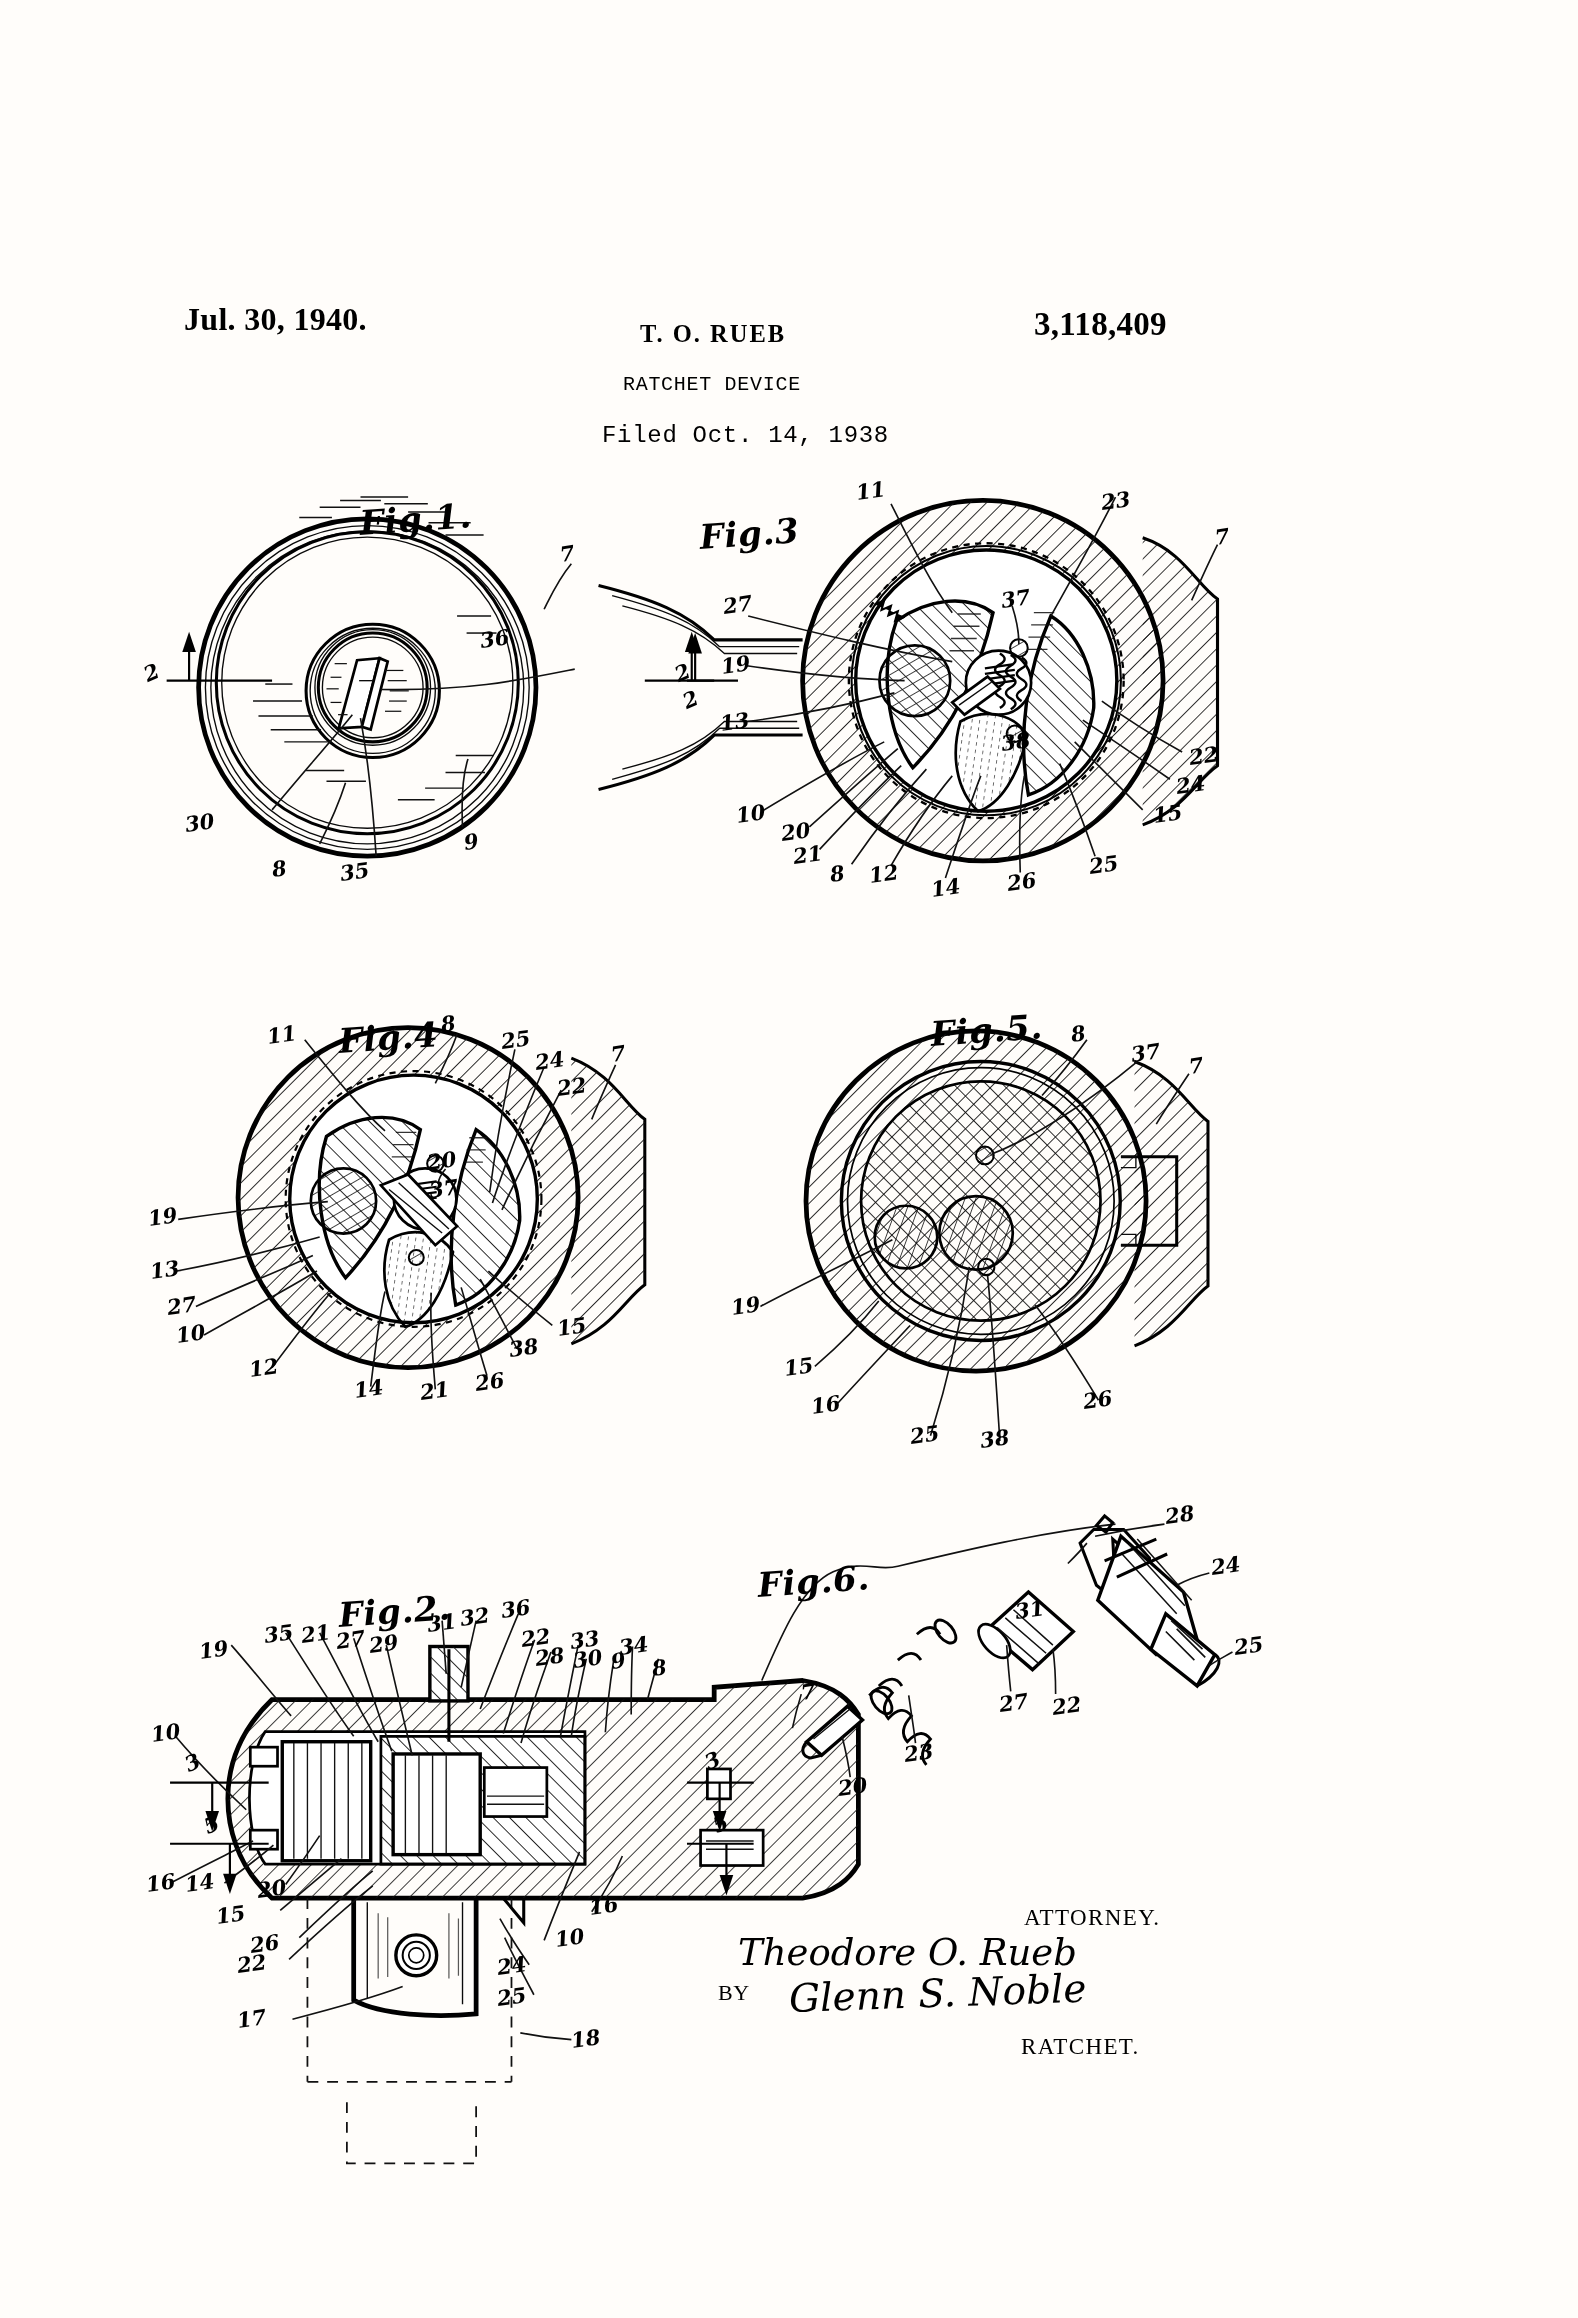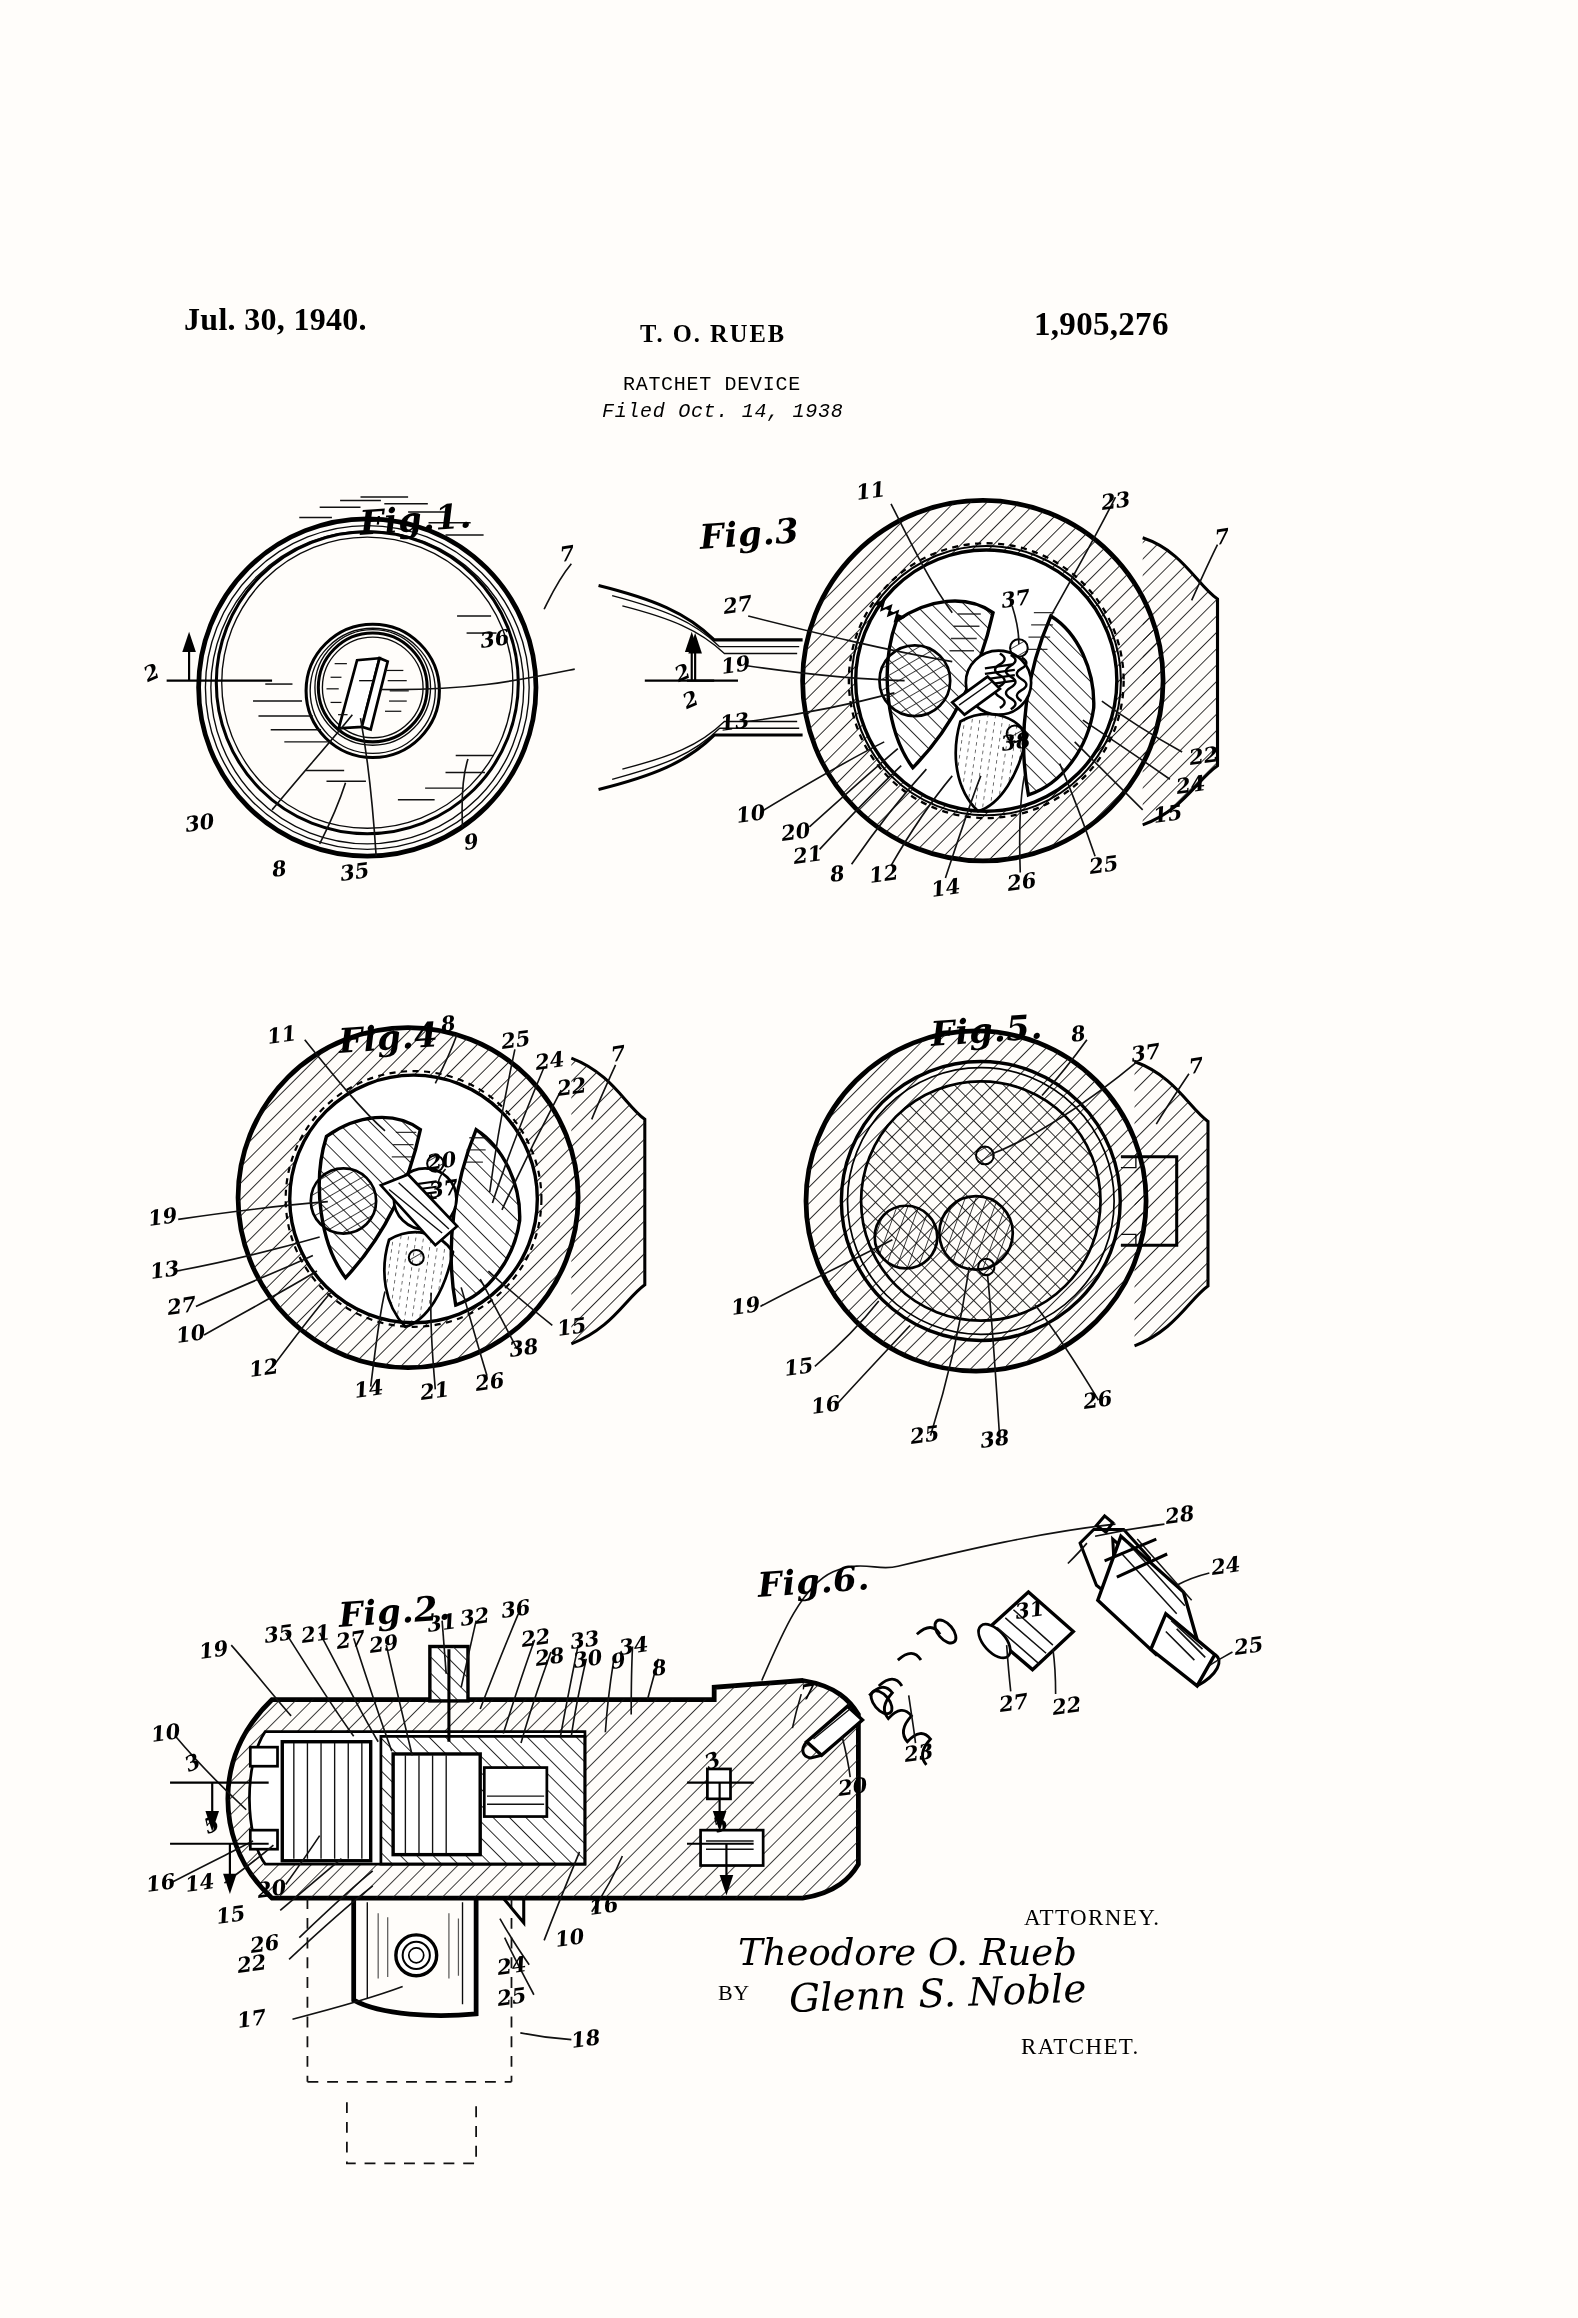--- a/index.html
+++ b/index.html
@@ -25,24 +25,23 @@
     position:absolute;left:1034px;top:306px;
     font-family:"Liberation Serif",serif;font-weight:bold;font-size:33px;
     letter-spacing:0.3px;white-space:nowrap;
   }
   #hdr-title{
     position:absolute;left:623px;top:373px;
     font-family:"Liberation Mono",monospace;font-size:20px;letter-spacing:0.7px;
     white-space:nowrap;
   }
   #hdr-filed{
-    position:absolute;left:602px;top:400px;
-    font-family:"Liberation Mono",monospace;font-size:20px;letter-spacing:0.7px;
+    position:absolute;left:602px;top:422px;
+    font-family:"Liberation Mono",monospace;font-size:24px;letter-spacing:0.7px;
     white-space:nowrap;
-    font-style:italic;
   }
 
   
   .figcap{
     position:absolute;font-family:"DejaVu Serif",serif;font-style:italic;
     font-weight:bold;font-size:34px;white-space:nowrap;
     transform:rotate(-4deg);transform-origin:left bottom;letter-spacing:0.7px;
   }
 
   
@@ -79,21 +78,21 @@
   #sig-attorney-label{position:absolute;left:1021px;top:2034px;
      font-family:"Liberation Serif",serif;font-size:23px;letter-spacing:1.4px;}
 </style>
 </head>
 <body>
 
 <div class="page">
 
   <div id="hdr-date">Jul. 30, 1940.</div>
   <div id="hdr-inventor">T. O. RUEB</div>
-  <div id="hdr-number">1,905,276</div>
+  <div id="hdr-number">3,118,409</div>
   <div id="hdr-title">RATCHET DEVICE</div>
   <div id="hdr-filed">Filed Oct. 14, 1938</div>
 
   <svg class="draw" viewBox="0 0 2320 3408">
     <defs>
 
       <pattern id="hatchA" patternUnits="userSpaceOnUse" width="17" height="17" patternTransform="rotate(45)">
         <line x1="0" y1="0" x2="0" y2="17" stroke="#111" stroke-width="2.6"></line>
       </pattern>
       <pattern id="hatchB" patternUnits="userSpaceOnUse" width="17" height="17" patternTransform="rotate(-45)">

